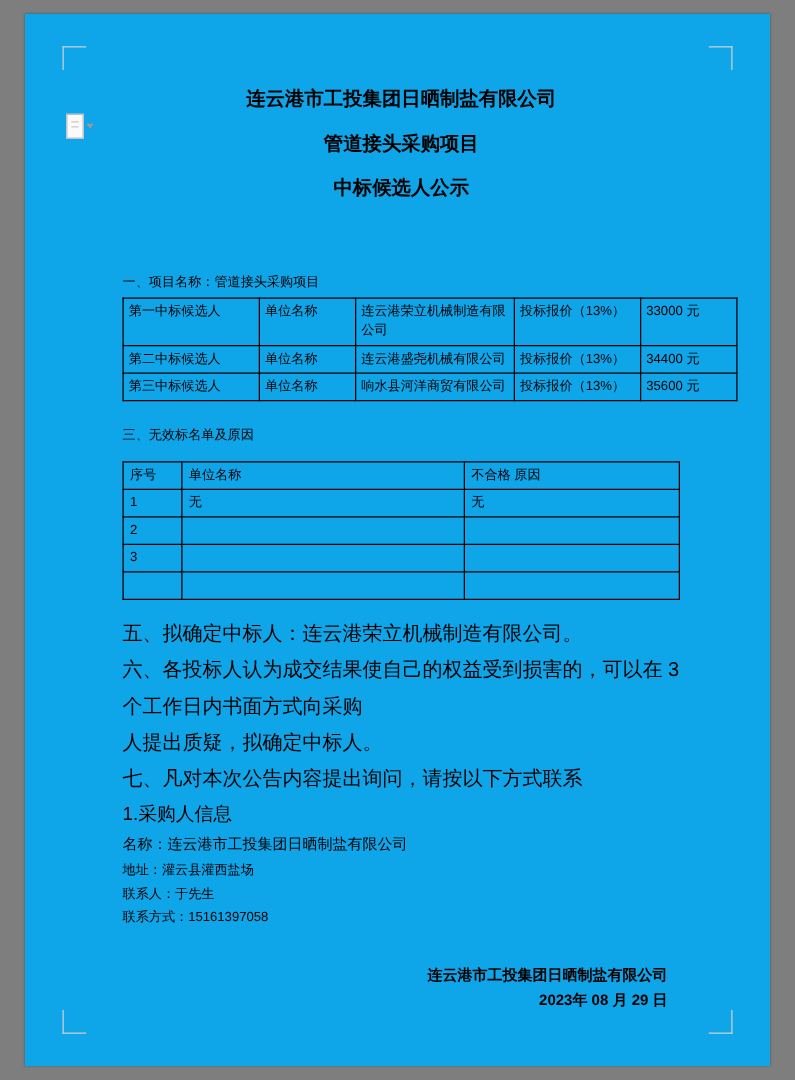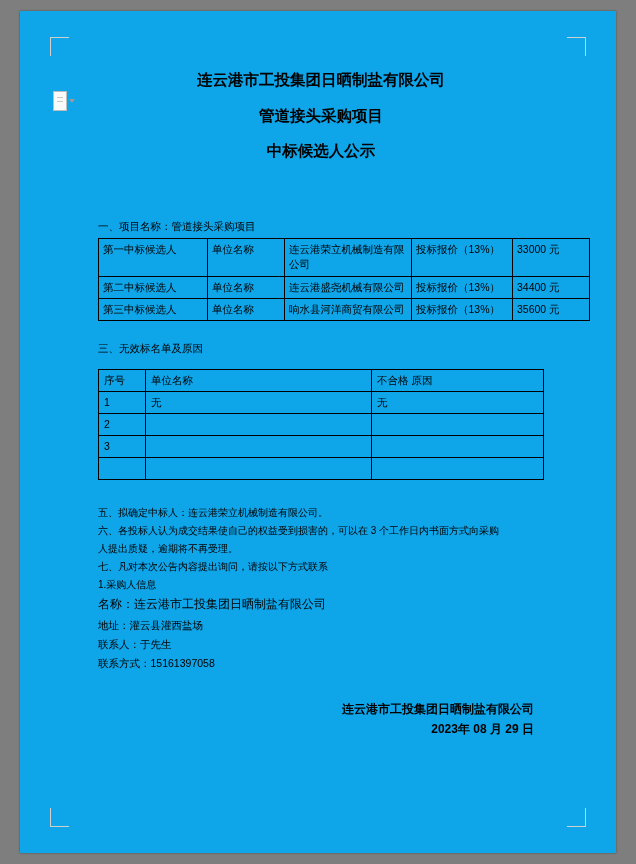--- a/index.html
+++ b/index.html
@@ -128,22 +128,22 @@
     border: 1px solid #000;
     padding: 3px 5px;
     height: 15px;
     line-height: 1.4;
     vertical-align: top;
   }
   .iv-col-1 { width: 36px; }
   .iv-col-2 { width: 215px; }
 
   .tail {
-    margin-top: 24px;
-    font-size: 10px;
+    margin-top: 14px;
+    font-size: 16px;
     line-height: 1.8;
   }
   .contact-block { margin-top: 0; }
 
   .signature {
     margin-top: 26px;
     text-align: right;
     font-weight: bold;
     font-size: 12px;
     line-height: 1.7;
@@ -231,26 +231,26 @@
           <td class="iv-col-1"></td>
           <td class="iv-col-2"></td>
           <td></td>
         </tr>
       </tbody>
     </table>
 
     <div class="tail">
       <div class="body-line">五、拟确定中标人：连云港荣立机械制造有限公司。</div>
       <div class="body-line">六、各投标人认为成交结果使自己的权益受到损害的，可以在 3 个工作日内书面方式向采购</div>
-      <div class="body-line">人提出质疑，逾期将不再受理。</div>
+      <div class="body-line">人提出质疑，拟确定中标人。</div>
       <div class="body-line">七、凡对本次公告内容提出询问，请按以下方式联系</div>
     </div>
 
     <div class="contact-block">
-      <div class="body-line" style="font-size:10px;line-height:1.8;">1.采购人信息</div>
+      <div class="body-line" style="font-size:15px;line-height:1.8;">1.采购人信息</div>
       <div class="body-line" style="font-size:12px;line-height:1.8;">名称：连云港市工投集团日晒制盐有限公司</div>
       <div class="body-line" style="font-size:10.5px;line-height:1.8;">地址：灌云县灌西盐场</div>
       <div class="body-line" style="font-size:10.5px;line-height:1.8;">联系人：于先生</div>
       <div class="body-line" style="font-size:10.5px;line-height:1.8;">联系方式：15161397058</div>
     </div>
 
     <div class="signature">
       <div>连云港市工投集团日晒制盐有限公司</div>
       <div>2023年 08 月 29 日</div>
     </div>

